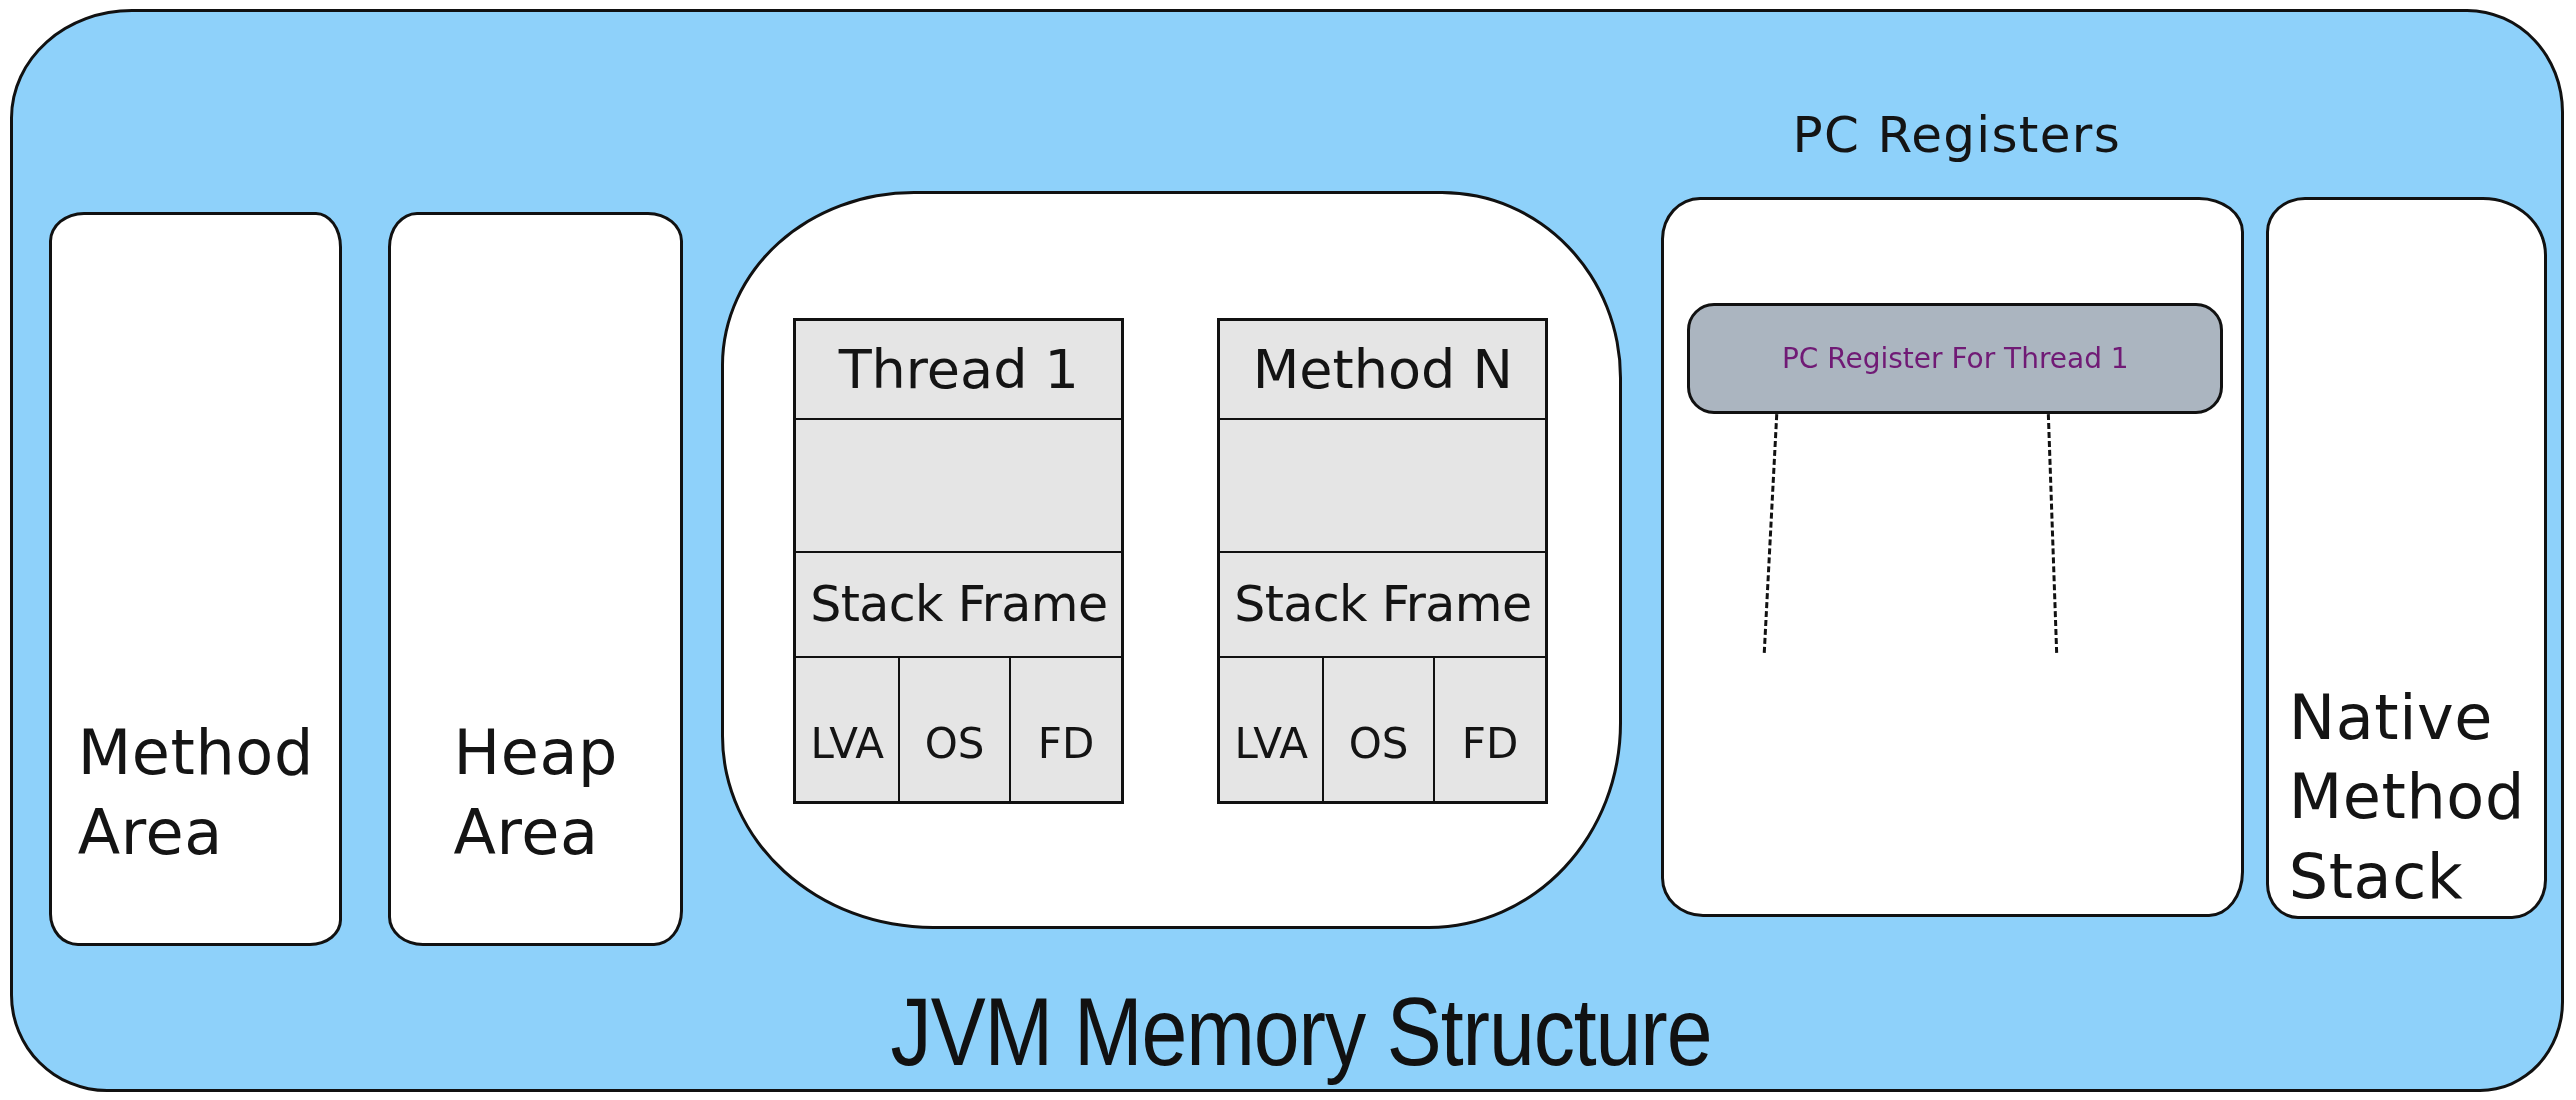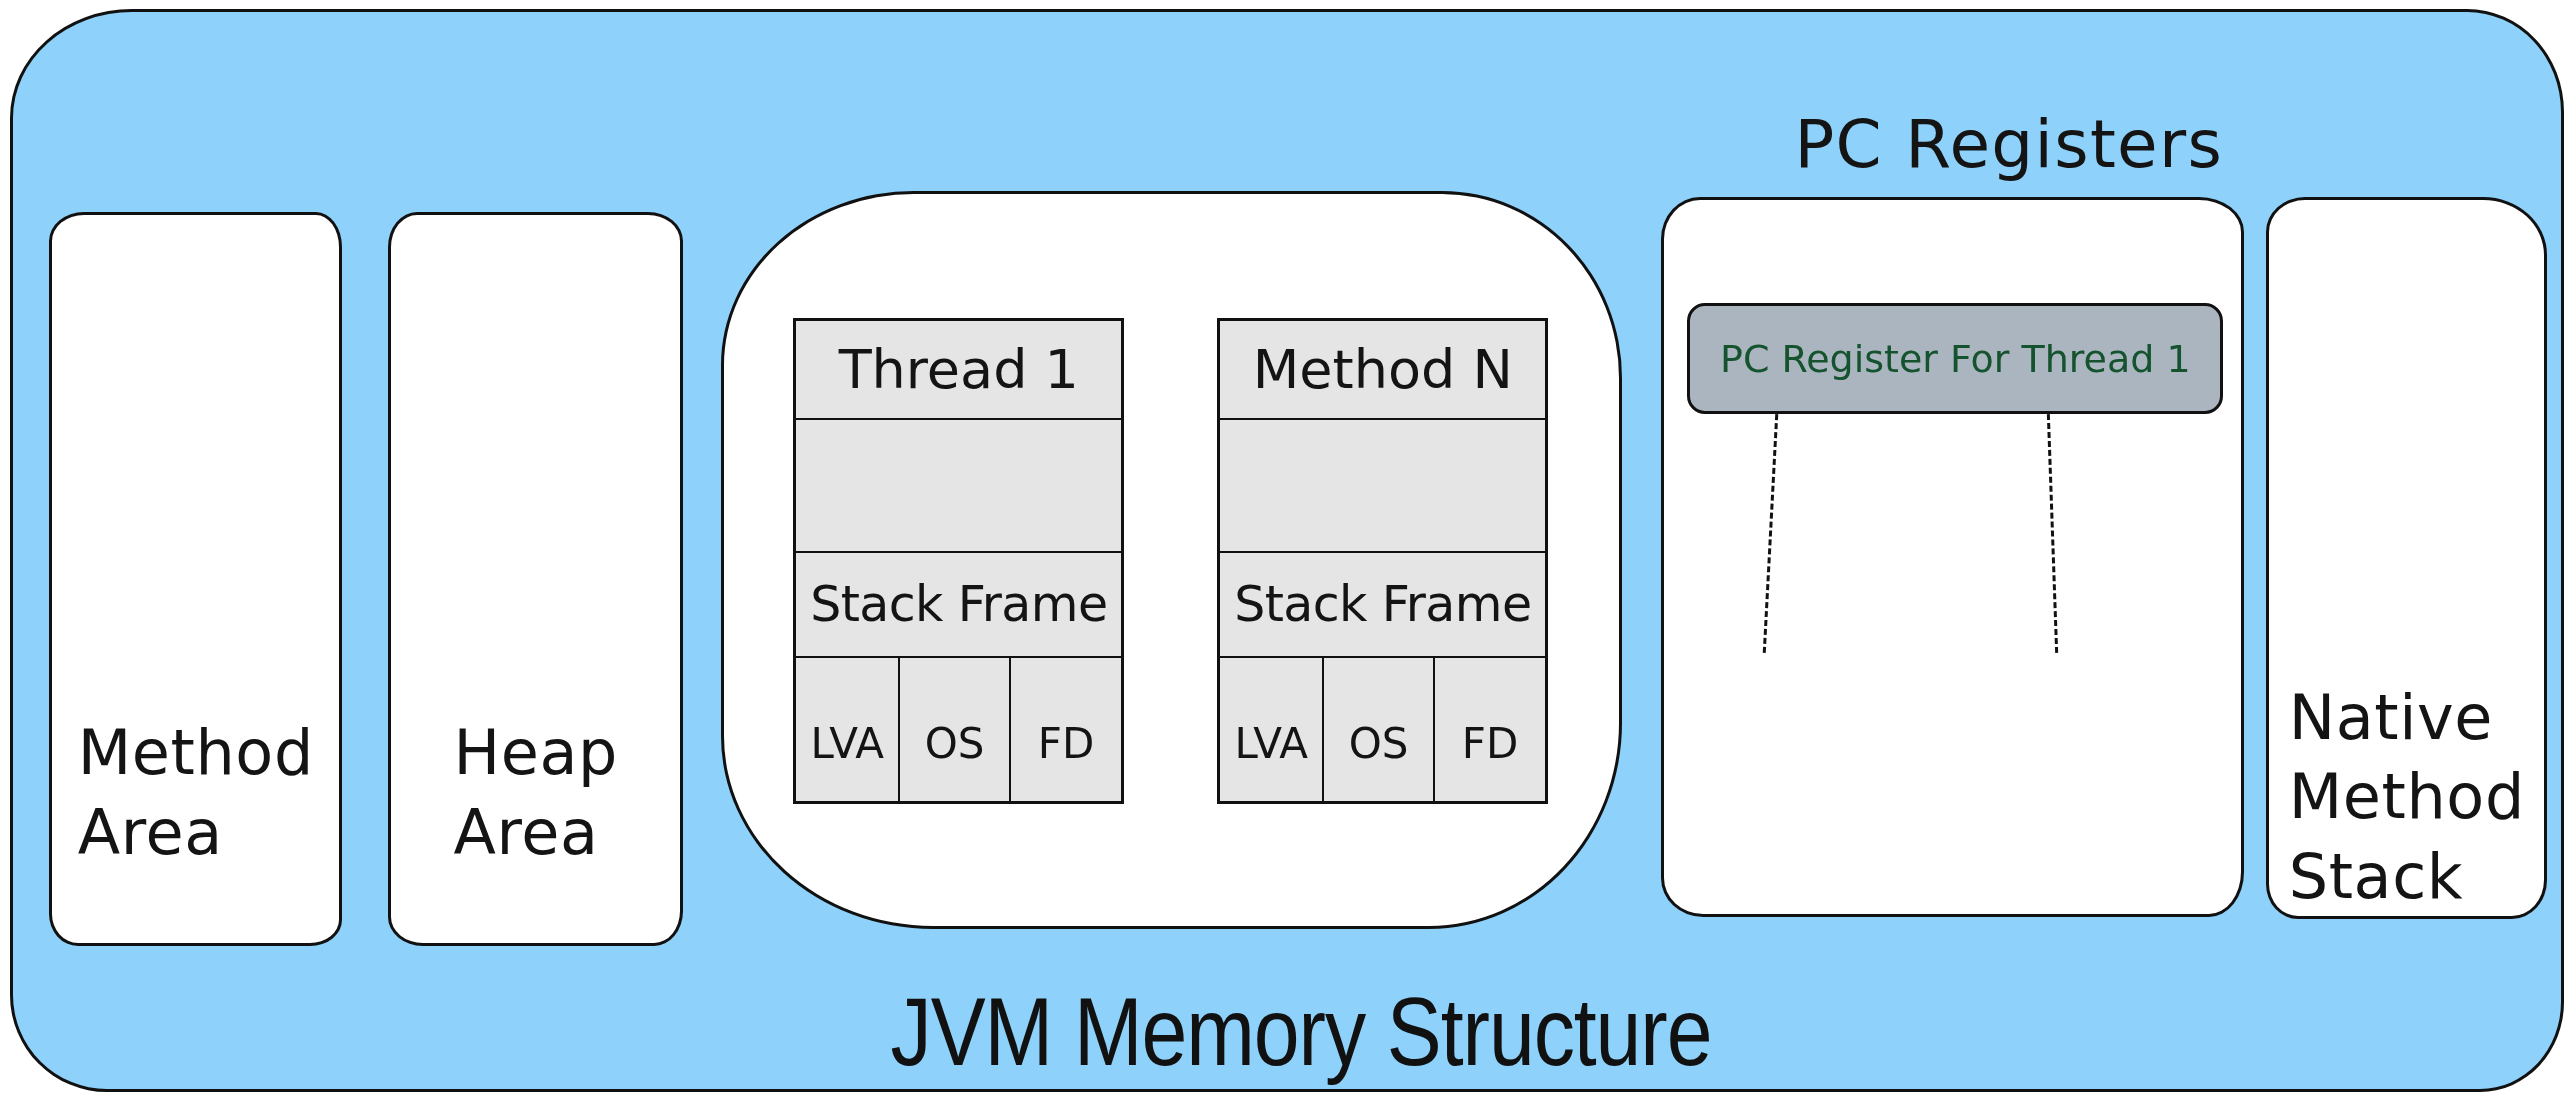--- a/index.html
+++ b/index.html
@@ -19,21 +19,21 @@
   .box-native{left:2253px;top:185px;width:281px;height:722px;
         border-radius:39px 64px 35px 32px / 35px 58px 39px 35px;}
   .box-label{font-size:62px;line-height:1.28;white-space:pre-line;text-align:left;letter-spacing:0.6px;}
   
   .blob{position:absolute;left:708px;top:179px;width:901px;height:738px;
         background:#ffffff;border:3.9px solid #111;box-sizing:border-box;
         border-radius:193px 180px 193px 212px / 174px 187px 206px 193px;}
   
   .section-title{position:absolute;text-align:center;font-size:72px;letter-spacing:1.3px;color:#141414;}
   .stack-title{left:921px;top:91px;width:451px;}
-  .pc-title{left:1738px;top:94px;width:515px;font-size:66px;}
+  .pc-title{left:1686px;top:94px;width:515px;font-size:50px;}
   
   .thread-table{position:absolute;top:306px;width:331px;height:486px;background:#e5e5e5;
         border:3.2px solid #111;box-sizing:border-box;display:flex;flex-direction:column;}
   .tt-1{left:780px;}
   .tt-2{left:1204px;}
   .row{box-sizing:border-box;}
   .row-header{height:97px;display:flex;align-items:center;justify-content:center;font-size:54px;}
   .row-empty{height:97px;border-top:2.6px solid #111;}
   .row-frame{height:105px;border-top:2.6px solid #111;display:flex;align-items:center;justify-content:center;
              font-size:49px;letter-spacing:-0.6px;margin-top:36px;}
@@ -41,22 +41,22 @@
   .cell{box-sizing:border-box;display:flex;align-items:flex-end;justify-content:center;
         padding-bottom:33px;font-size:42px;}
   .cell-lva{width:32%;border-right:2.6px solid #111;}
   .cell-os{width:34%;border-right:2.6px solid #111;}
   .cell-fd{width:34%;}
   
   .pc-panel{position:absolute;left:1648px;top:185px;width:583px;height:720px;background:#fff;
         border:3.2px solid #111;box-sizing:border-box;
         border-radius:39px 45px 35px 42px / 42px 35px 45px 39px;}
   .gray-box{position:absolute;background:#abb5c0;border:3.2px solid #111;box-sizing:border-box;
-        border-radius:18px;display:flex;align-items:center;justify-content:center;
-        font-size:38px;letter-spacing:0px;color:#14532d;}
+        border-radius:27px;display:flex;align-items:center;justify-content:center;
+        font-size:28px;letter-spacing:0px;color:#701a75;}
   .gb-1{left:1674px;top:291px;width:536px;height:111px;}
   .gb-n{left:1690px;top:641px;width:536px;height:111px;}
   .dash{position:absolute;width:0;height:239px;border-left:3.2px dashed #111;top:402px;}
   .dash-left{left:1756px;transform:rotate(3deg);}
   .dash-right{left:2038px;transform:rotate(-2deg);}
   
   .main-title{position:absolute;left:0;top:964px;width:2576px;text-align:center;
         font-family:"Liberation Sans",sans-serif;font-size:97px;color:#111;
         transform:scaleX(0.85);transform-origin:50% 50%;letter-spacing:-1.3px;}
 </style>

